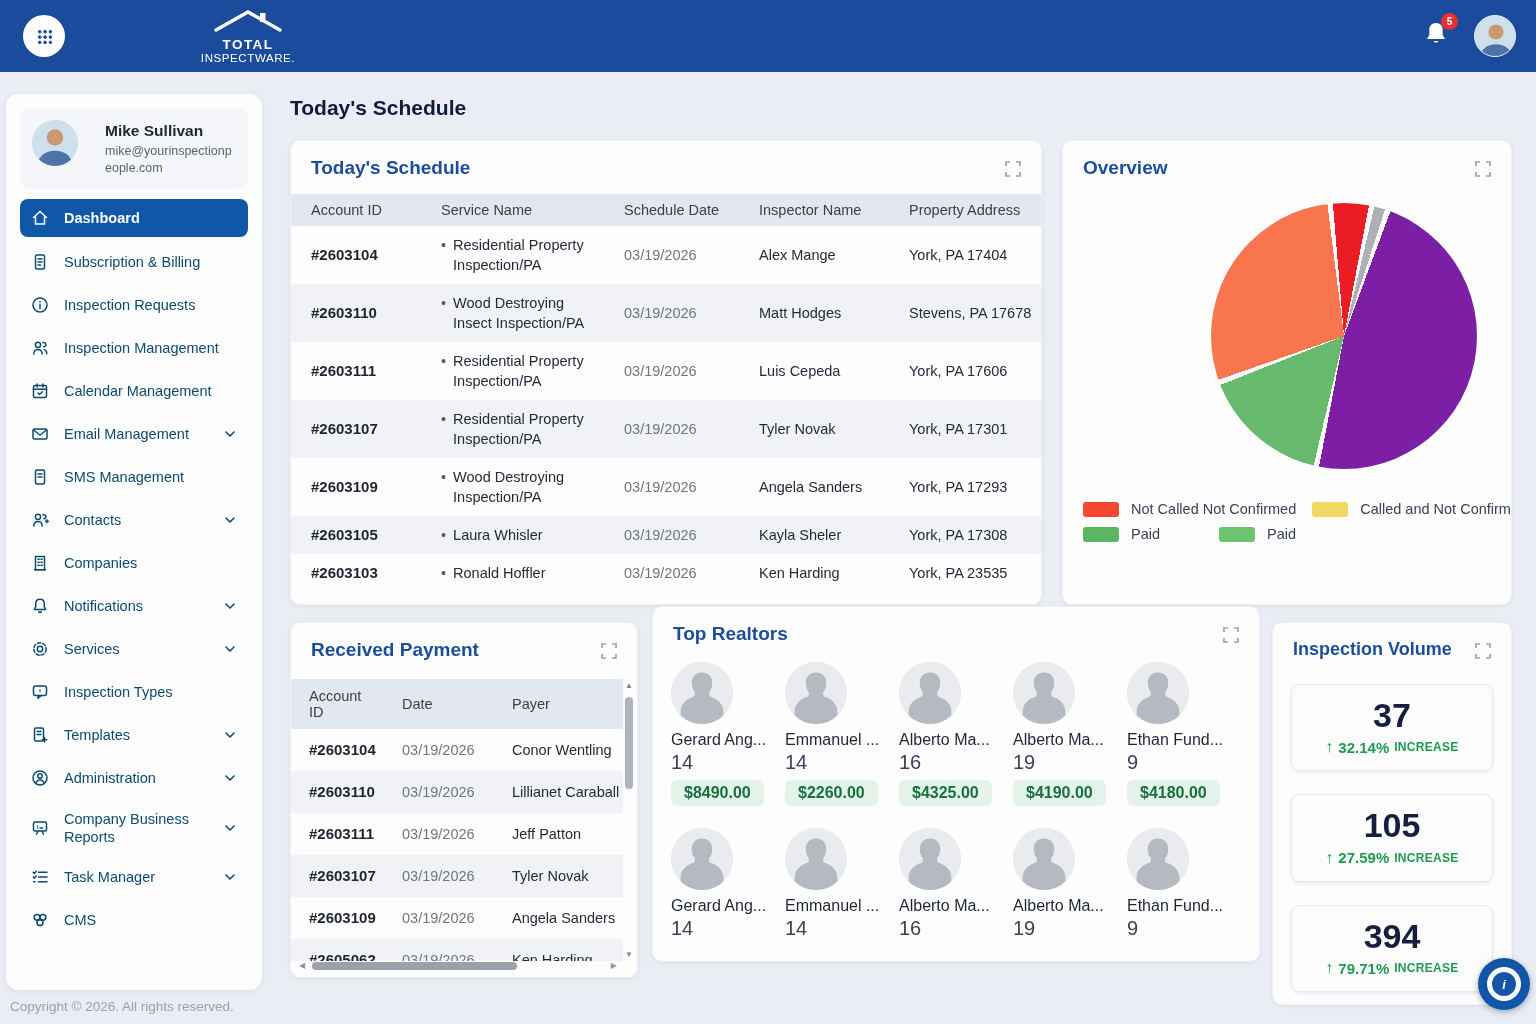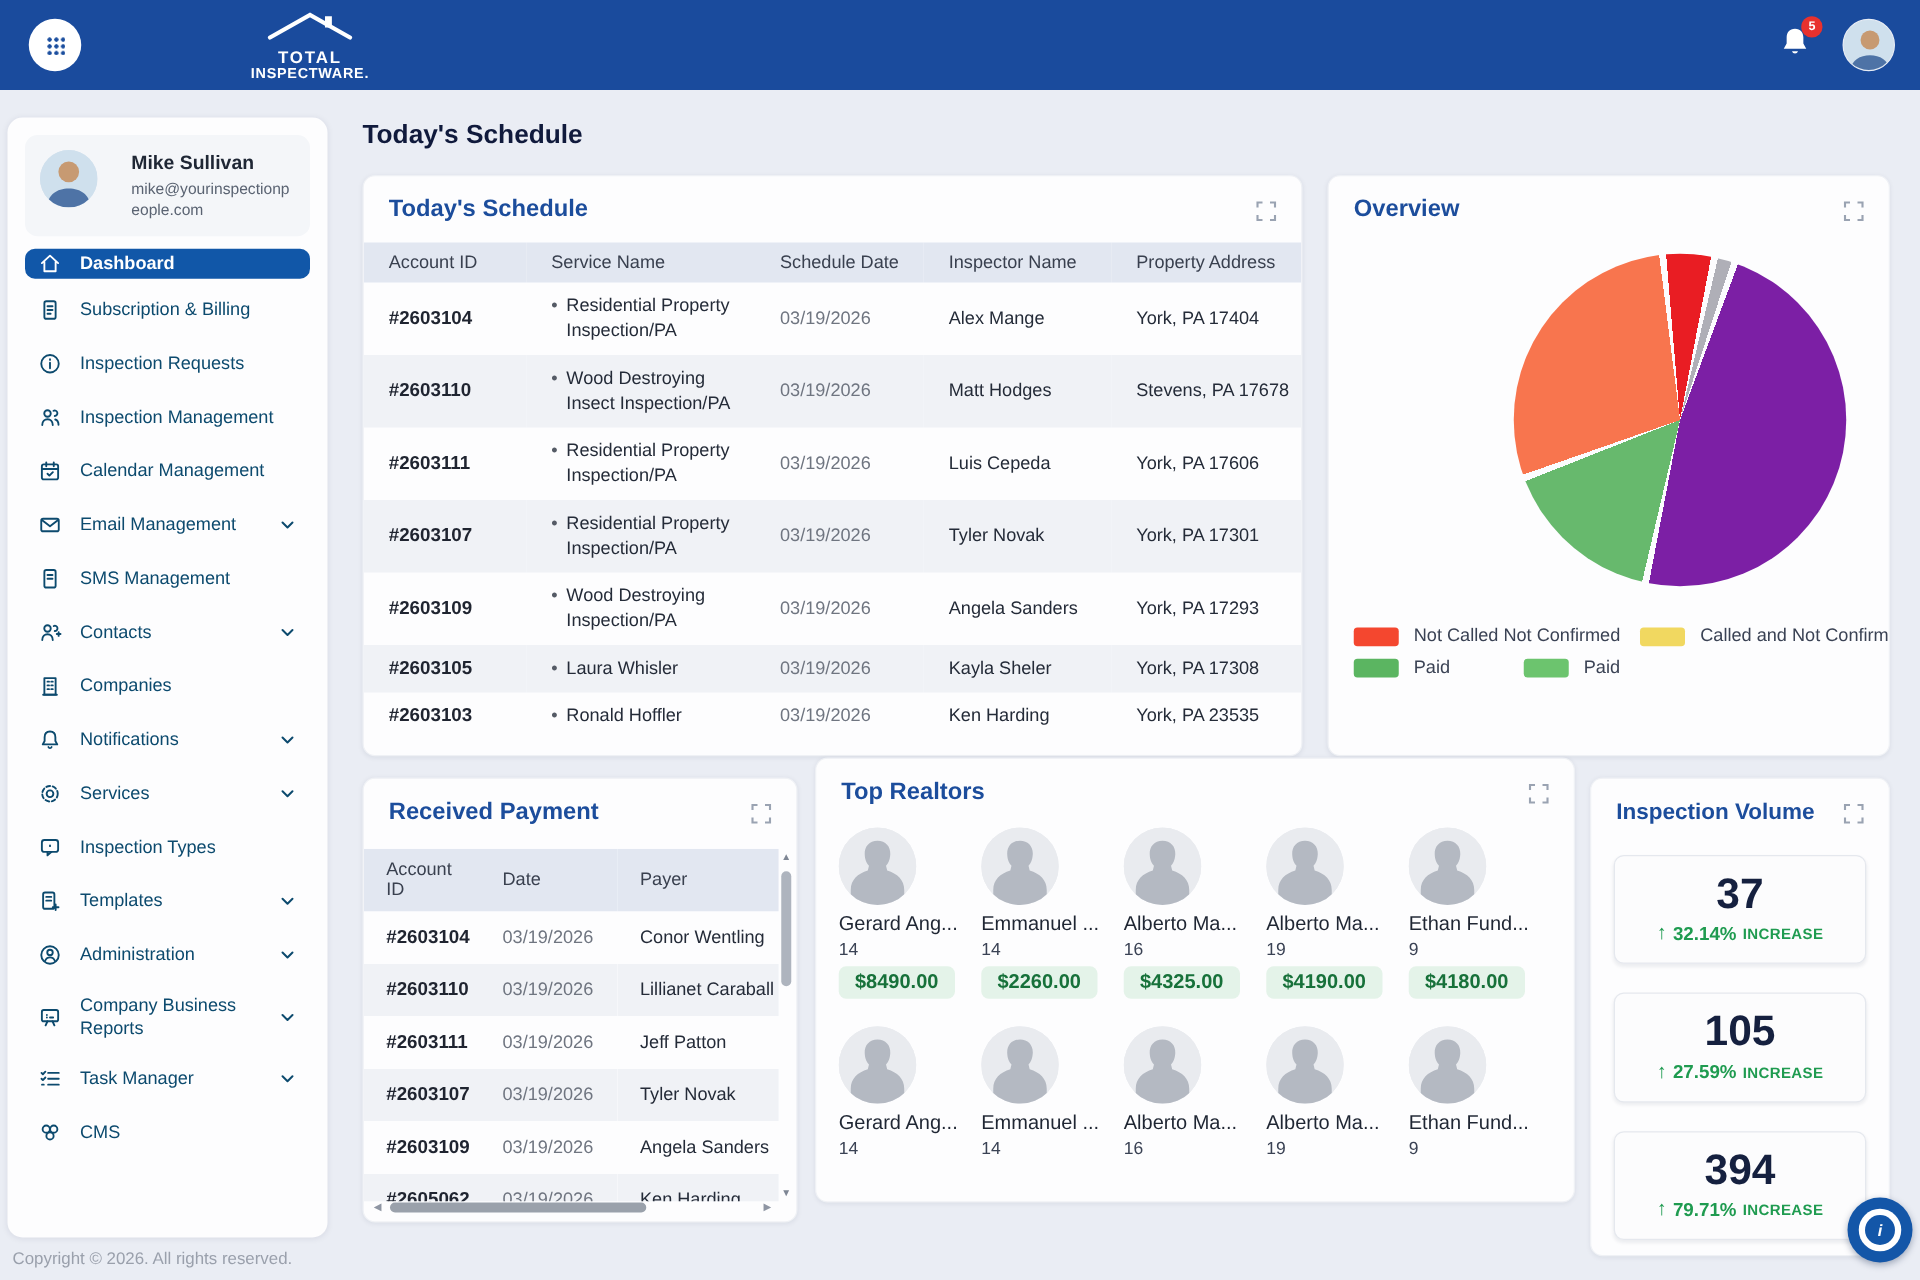--- a/index.html
+++ b/index.html
@@ -5,35 +5,35 @@
   * { margin:0; padding:0; box-sizing:border-box; }
   html,body { width:1536px; height:1024px; }
   body { background:#EAEDF4; font-family:"Liberation Sans", sans-serif; overflow:hidden; position:relative; color:#242B38; }
 
   
   .navbar { position:absolute; top:0; left:0; width:1536px; height:72px; background:#1A4B9D; display:flex; align-items:center; }
   .apps-btn { position:absolute; left:23px; top:15px; width:42px; height:42px; border-radius:50%; background:#fff; border:none; cursor:pointer; display:flex; align-items:center; justify-content:center; }
   .dots { width:15px; height:15px; background-image:radial-gradient(#1B4E9E 1.5px, transparent 1.9px); background-size:5.4px 5.4px; background-position:0 0; }
   .logo { position:absolute; left:168px; top:8px; width:96px; display:flex; flex-direction:column; align-items:center; color:#fff; cursor:pointer;margin-left:32px; }
   .logo-text1 { font-size:13.5px; font-weight:bold; letter-spacing:1.5px; margin-top:1px; }
-  .logo-text2 { font-size:11.5px; font-weight:bold; letter-spacing:0.6px; }
+  .logo-text2 { font-size:11.5px; font-weight:normal; letter-spacing:0.6px; }
   .nav-right { position:absolute; right:20px; top:0; height:72px; display:flex; align-items:center; gap:24px; }
   .bell-btn { position:relative; background:none; border:none; cursor:pointer; }
   .badge { position:absolute; top:-7px; right:-8px; min-width:17px; height:17px; border-radius:50%; background:#E8312E; color:#fff; font-size:10px; font-weight:bold; display:flex; align-items:center; justify-content:center; }
   .nav-avatar { width:42px; height:42px; border-radius:50%; overflow:hidden; background:#D8E3EE; cursor:pointer; border:1.5px solid #e8edf5; }
 
   
   .sidebar { position:absolute; left:6px; top:94px; width:256px; height:896px; background:#FDFDFE; border-radius:12px; box-shadow:0 1px 5px rgba(20,30,60,.08); padding:14px; overflow:hidden; }
   .profile { background:#F4F6F9; border-radius:10px; padding:12px; display:flex; gap:27px; align-items:flex-start; }
   .profile-avatar { width:46px; height:46px; border-radius:50%; overflow:hidden; background:#D8E3EE; flex:0 0 46px; }
   .profile-name { font-size:15.5px; font-weight:bold; color:#1F2735; margin-top:2px; }
   .profile-email { font-size:12.5px; color:#5A6372; line-height:1.35; word-break:break-all; margin-top:3px; }
   .menu { margin-top:10px; }
   .side-item { display:flex; align-items:center; gap:14px; height:43px; padding:0 10px; border-radius:8px; cursor:pointer; color:#0c4a6e; position:relative; }
-  .side-item.active { background:#1157A8; color:#fff; height:24px; margin-bottom:4px;align-items:center; }
+  .side-item.active { background:#1157A8; color:#fff; height:38px; margin-bottom:4px;align-items:center; }
   .side-item.active .side-label { font-weight:bold; }
   .side-item.tall { height:56px; }
   .side-label { font-size:14.5px; font-weight:500; line-height:1.25; flex:1; }
   .side-icon { width:20px; height:20px; flex:0 0 20px; display:flex; align-items:center; }
   .side-chevron { width:16px; height:16px; flex:0 0 16px; }
 
   
   .page-title { position:absolute; left:290px; top:96px; font-size:21px; font-weight:bold; color:#101A3C; }
   .card { position:absolute; background:#FDFDFE; border:1px solid #EFF1F5; border-radius:10px; box-shadow:0 1px 4px rgba(20,30,60,.07); overflow:hidden; }
   .card-head { display:flex; align-items:flex-start; justify-content:space-between; padding:16px 16px 10px 20px; }
@@ -71,21 +71,21 @@
   .hscroll { position:absolute; left:8px; right:20px; bottom:5px; height:11px; }
   .hscroll .arr { position:absolute; top:0; font-size:8px; color:#8E95A3; }
   .hscroll .thumb { position:absolute; left:13px; top:1px; width:205px; height:8px; border-radius:4px; background:#9AA1AB; }
 
   
   .realtors-card { left:652px; top:606px; width:608px; height:356px; }
   .r-grid { display:grid; grid-template-columns:repeat(5,1fr); padding:2px 18px 0 18px; row-gap:22px; }
   .r-cell { display:flex; flex-direction:column; align-items:flex-start; }
   .r-avatar { width:62px; height:62px; border-radius:50%; overflow:hidden; background:#E9EBEF; }
   .r-name { font-size:16px; color:#1F2633; margin-top:7px; white-space:nowrap; }
-  .r-count { font-size:14px; color:#3A4254; margin-top:2px; }
+  .r-count { font-size:20px; color:#3A4254; margin-top:2px; }
   .r-pill { margin-top:6px; background:#E4F3E9; border-radius:6px; padding:4px 13px; font-size:16px; font-weight:bold; color:#17713A; }
 
   
   .volume-card { left:1272px; top:622px; width:240px; height:383px; }
   .volume-card .card-title { font-size:18px; }
   .v-stats { display:flex; flex-direction:column; gap:23px; padding:8px 18px 0 18px; }
   .v-box { border:1px solid #E5E8EE; border-radius:8px; background:#FCFCFD; box-shadow:0 2px 3px rgba(20,30,60,.07); padding:12px 6px 14px 6px; text-align:center; }
   .v-num { font-size:34px; font-weight:bold; color:#15203F; line-height:1.1; }
   .v-change { margin-top:4px; color:#1F9B50; font-size:15px; font-weight:600; display:flex; align-items:center; justify-content:center; gap:5px; }
   .v-change .inc { font-size:12px; font-weight:600; letter-spacing:.3px; }

